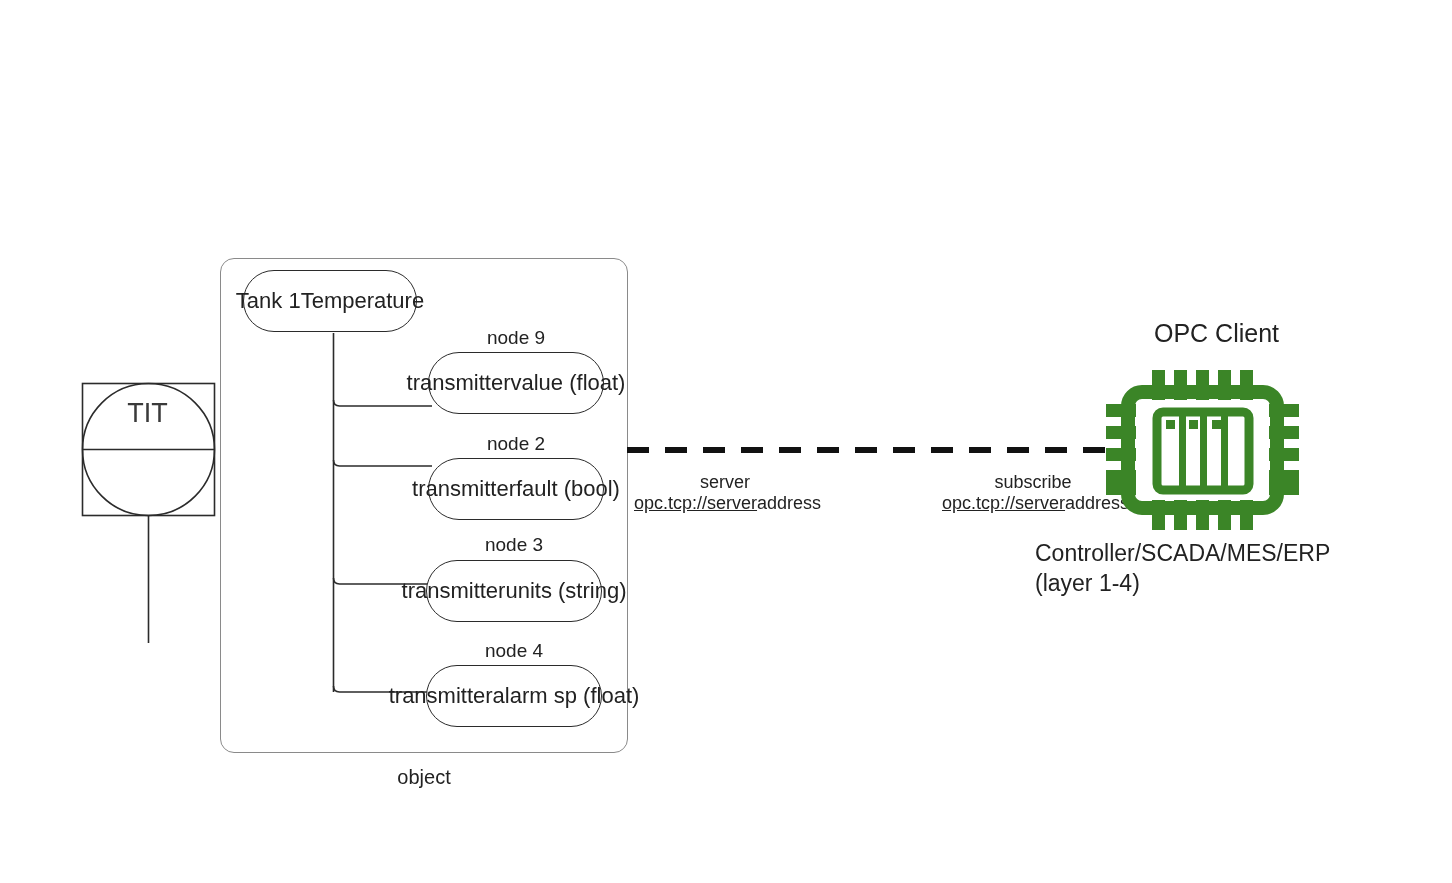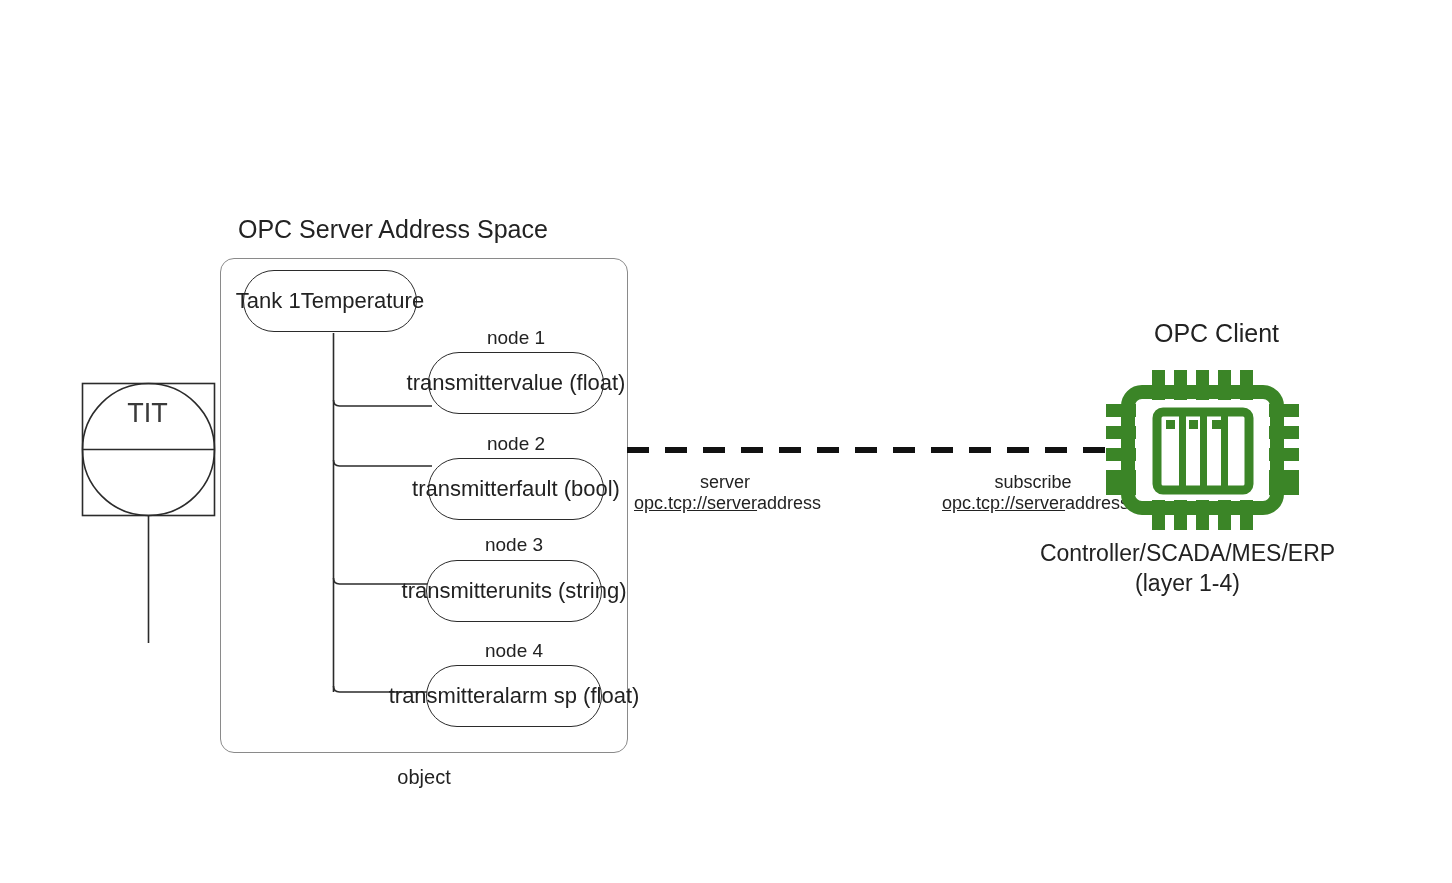--- a/index.html
+++ b/index.html
@@ -50,21 +50,20 @@
     white-space: nowrap;
     text-align: center;
   }
   .link-part {
     text-decoration: underline;
     color: #222222;
   }
   .client-sub {
     font-size: 23px;
     color: #222222;
-    text-align: center;
     line-height: 1.32;
     white-space: nowrap;
   }
 
   
   .addr-box {
     border: 1.6px solid #8a8a8a;
     border-radius: 14px;
     background: transparent;
     box-sizing: border-box;
@@ -104,21 +103,20 @@
     height: 883px;
     pointer-events: none;
   }
 </style>
 </head>
 <body>
 
 <div id="canvas">
 
 
-  <div class="abs section-label" style="left:238px; top:215px;">OPC Server Address Space</div>
 
   <div class="abs addr-box" style="left:220px; top:258px; width:408px; height:495px;"></div>
 
   <svg class="overlay">
 
     <rect x="82.5" y="383.5" width="132" height="132" fill="#ffffff" stroke="#2b2b2b" stroke-width="1.6"></rect>
 
     <circle cx="148.5" cy="449.5" r="66" fill="none" stroke="#2b2b2b" stroke-width="1.6"></circle>
 
     <line x1="82.5" y1="449.5" x2="214.5" y2="449.5" stroke="#2b2b2b" stroke-width="1.6"></line>
@@ -138,21 +136,21 @@
     <path d="M 333.5 578 Q 333.5 584 339.5 584 L 430 584" fill="none" stroke="#2b2b2b" stroke-width="1.6"></path>
 
     <path d="M 333.5 686 Q 333.5 692 339.5 692 L 430 692" fill="none" stroke="#2b2b2b" stroke-width="1.6"></path>
   </svg>
 
   <div class="abs pill root" style="left:243px; top:270px; width:174px; height:62px;">
     <span>Tank 1</span>
     <span>Temperature</span>
   </div>
 
-  <div class="abs node-tag" style="left:428px; top:327px; width:176px;">node 1</div>
+  <div class="abs node-tag" style="left:428px; top:327px; width:176px;">node 9</div>
   <div class="abs pill node" style="left:428px; top:352px; width:176px; height:62px;">
     <span>transmitter</span>
     <span>value (float)</span>
   </div>
 
   <div class="abs node-tag" style="left:428px; top:433px; width:176px;">node 2</div>
   <div class="abs pill node" style="left:428px; top:458px; width:176px; height:62px;">
     <span>transmitter</span>
     <span>fault (bool)</span>
   </div>

